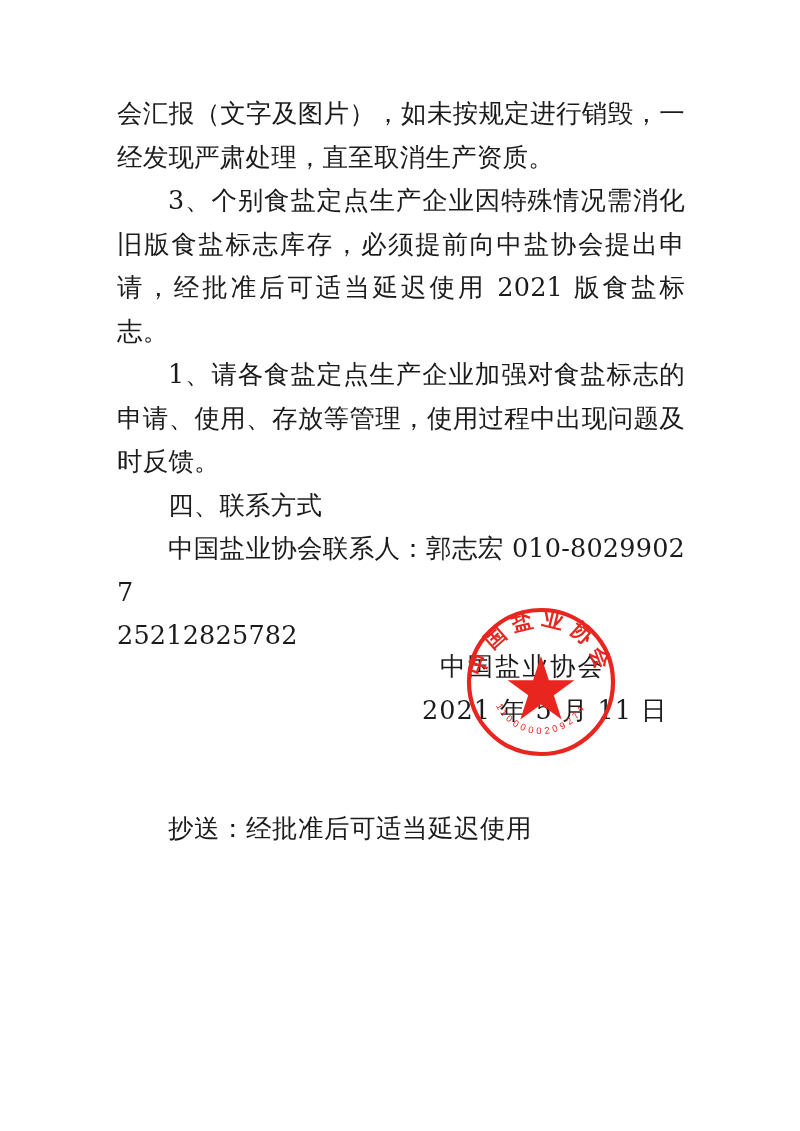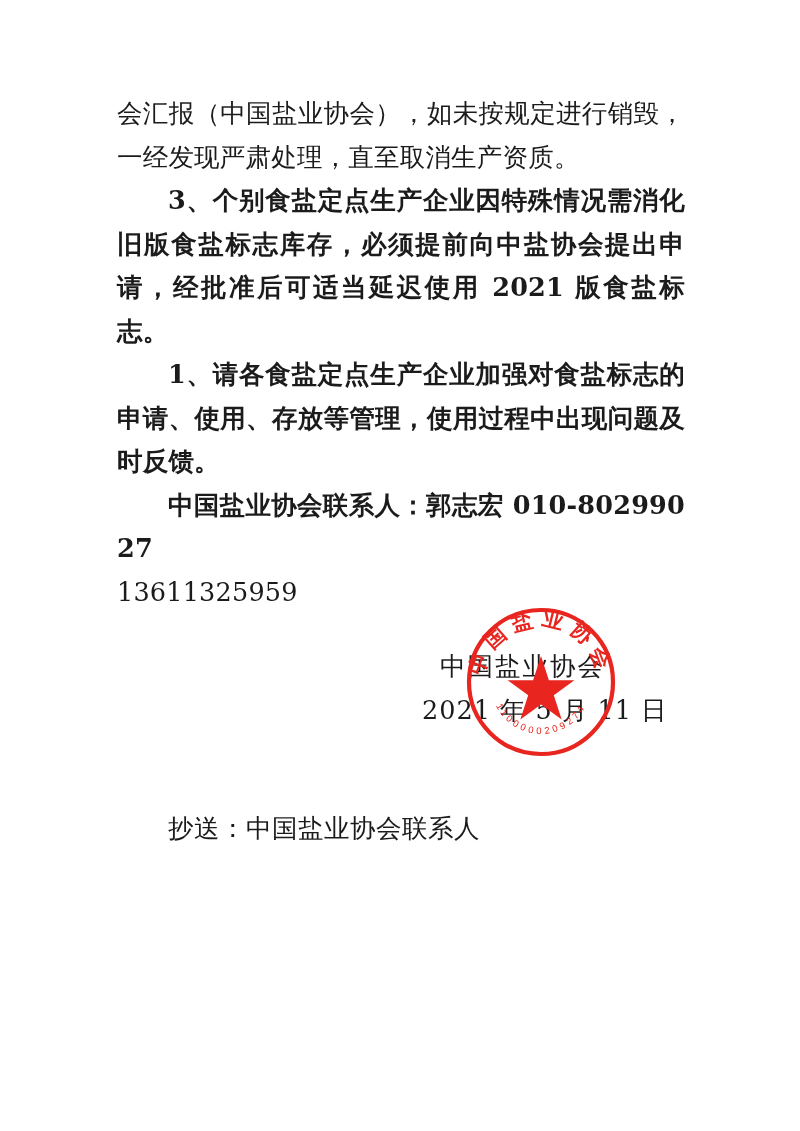--- a/index.html
+++ b/index.html
@@ -35,21 +35,20 @@
     letter-spacing: 0.2px;
     text-align: justify;
     text-justify: inter-character;
     text-align-last: left;
     word-break: break-all;
     color: #1b1b1b;
   }
 
   .para.indent {
     text-indent: 2em;
-    font-weight: bold;
   }
 
   
   .sign-block {
     position: absolute;
     left: 440px;
     top: 645px;
     width: 260px;
     z-index: 1;
   }
@@ -113,30 +112,31 @@
     color: #1b1b1b;
   }
 </style>
 </head>
 <body>
 
 <div id="page">
 
   <div class="doc-body">
 
-    <p class="para">会汇报（中国盐业协会），如未按规定进行销毁，一经发现严肃处理，直至取消生产资质。</p>
+    <p class="para">会汇报（文字及图片），如未按规定进行销毁，一经发现严肃处理，直至取消生产资质。</p>
 
     <p class="para indent">3、个别食盐定点生产企业因特殊情况需消化旧版食盐标志库存，必须提前向中盐协会提出申请，经批准后可适当延迟使用 2021 版食盐标志。</p>
 
     <p class="para indent">1、请各食盐定点生产企业加强对食盐标志的申请、使用、存放等管理，使用过程中出现问题及时反馈。</p>
 
+    <p class="para indent">四、联系方式</p>
 
     <p class="para indent">中国盐业协会联系人：郭志宏 010-80299027</p>
 
-    <p class="para">13611325959</p>
+    <p class="para">25212825782</p>
 
   </div>
 
   <div class="sign-block">
     <p class="sign-line">中国盐业协会</p>
     <p class="sign-line date">2021 年 5 月 11 日</p>
   </div>
 
   <div class="seal">
     <svg viewBox="0 0 152 152" xmlns="http://www.w3.org/2000/svg" aria-hidden="true">
@@ -152,15 +152,15 @@
       </text>
 
       <polygon fill="#e8251f" points="76,50 83.9,74.3 109.4,74.3 88.8,89.3 96.7,113.6 76,98.6 55.3,113.6 63.2,89.3 42.6,74.3 68.1,74.3"></polygon>
 
       <text class="seal-code-text" fill="#e8251f">
         <textPath href="#arcBottom" startOffset="50%" text-anchor="middle">1100000209274</textPath>
       </text>
     </svg>
   </div>
 
-  <p class="cc-line">抄送：中国盐业协会联系人</p>
+  <p class="cc-line">抄送：经批准后可适当延迟使用</p>
 
 </div>
 
 </body></html>

